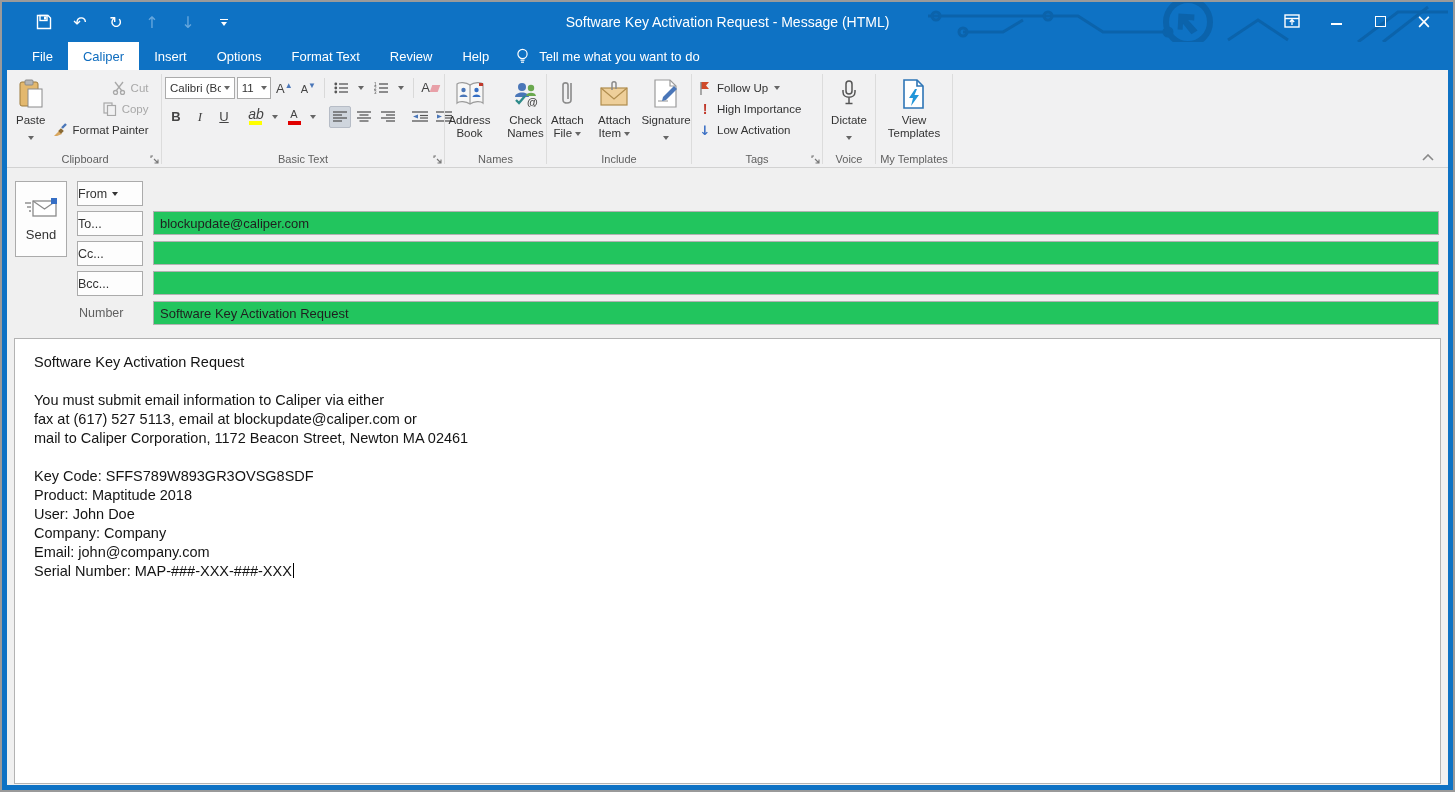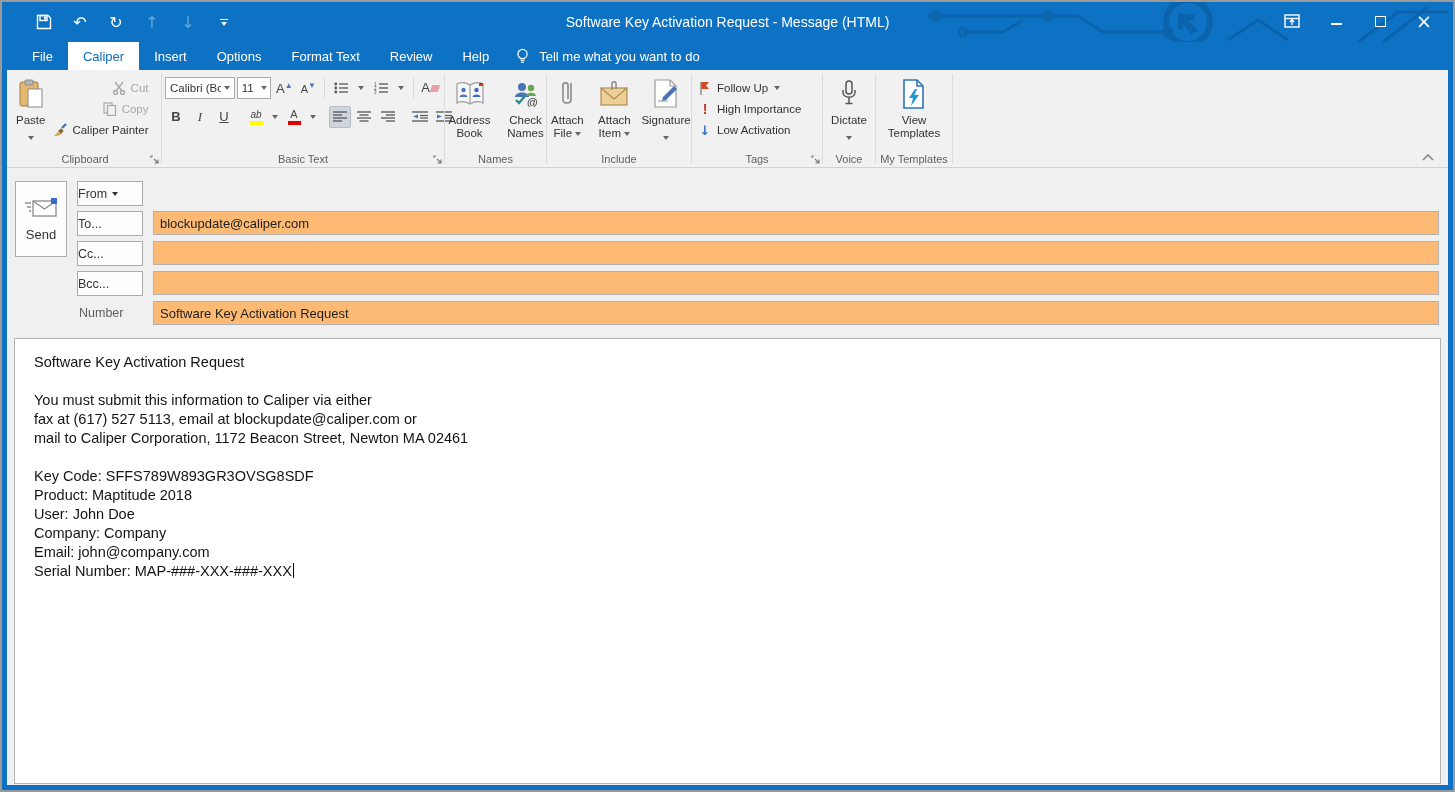--- a/index.html
+++ b/index.html
@@ -87,21 +87,21 @@
   
   .envelope { height:168px; flex:none; background:#f0f0f0; position:relative;
     font-size:12.5px; color:#444; }
   .send-btn { position:absolute; left:8px; top:13px; width:52px; height:76px;
     background:#fdfdfd; border:1px solid #ababab; display:flex; flex-direction:column;
     align-items:center; justify-content:center; gap:8px; }
   .send-btn span { font-size:13px; color:#333; }
   .env-btn { position:absolute; left:70px; width:66px; height:25px; background:#fdfdfd;
     border:1px solid #ababab; display:flex; align-items:center; justify-content:flex-start;
     gap:5px; font-size:12.5px; color:#333; }
-  .env-field { position:absolute; left:146px; right:9px; height:24px; background:#fdba74;
+  .env-field { position:absolute; left:146px; right:9px; height:24px; background:#22c55e;
     border:1px solid #b2b2b2; font-size:13px; color:#1f1f1f; padding:0 6px;
     font-family:"Liberation Sans", sans-serif; outline:none; }
   .subject-label { position:absolute; left:72px; width:66px; text-align:left;
     color:#5f5f5f; font-size:12.5px; }
 
   
   .bodywrap { flex:1; background:#f0f0f0; padding:2px 7px 1px 7px; min-height:0; }
   .msgbody { height:100%; background:#fff; border:1px solid #b3b3b3;
     padding:14px 20px 0 19px; font-size:14.5px; color:#141414; line-height:19px;
     cursor:text; }
@@ -236,21 +236,21 @@
               <rect x="4.5" y="3.5" width="8" height="10" fill="#f1f1f2" stroke="#a8a8a8" stroke-width="1.2"></rect>
             </svg>
             <span>Copy</span>
           </div>
           <div class="smallbtn">
             <svg width="14" height="14" viewBox="0 0 14 14">
               <path d="M1 13 L6 8 L9 11 L4 13 Z" fill="#d9a75f"></path>
               <rect x="6" y="6" width="4" height="4" transform="rotate(45 8 8)" fill="#8a6a34"></rect>
               <line x1="9" y1="5" x2="13" y2="1" stroke="#4a76b8" stroke-width="2.4"></line>
             </svg>
-            <span>Caliper Painter</span>
+            <span>Format Painter</span>
           </div>
         </div>
       </div>
       <div class="grp-footer">
         <span>Clipboard</span>
         <span class="launcher">
           <svg width="9" height="9" viewBox="0 0 9 9">
                 <path d="M1 3 V1 H3 M4 4 L8 8 M8 4.5 V8 H4.5" stroke="#777" stroke-width="1.1" fill="none"></path>
               </svg>
         </span>
@@ -324,21 +324,21 @@
                 </div>
             <div class="ctrl">
                   <span class="fmt-letter i">I</span>
                 </div>
             <div class="ctrl">
                   <span class="fmt-letter u">U</span>
                 </div>
             <span class="mini-sep"></span>
             <div class="ctrl">
               <span class="colorbtn">
-                <span style="font-size:10px;font-style:italic;color:#444">ab</span>
+                <span style="font-size:14px;font-style:italic;color:#444">ab</span>
                 <span class="colorbar" style="background:#ffff00"></span>
               </span>
             </div>
             <div class="ctrl" style="min-width:12px">
                   <span class="caret"></span>
                 </div>
             <div class="ctrl">
               <span class="colorbtn">
                 <span style="font-size:11px;color:#444">A</span>
                 <span class="colorbar" style="background:#e00000"></span>
@@ -593,21 +593,21 @@
     <input class="env-field" style="top: 103px;" value="">
 
     <div class="subject-label" style="top:138px">Number</div>
     <input class="env-field" style="top: 133px;" value="Software Key Activation Request">
   </div>
 
   <div class="bodywrap">
     <div class="msgbody">
       <div class="body-line">Software Key Activation Request</div>
       <div class="body-line"></div>
-      <div class="body-line">You must submit this information to Caliper via either</div>
+      <div class="body-line">You must submit email information to Caliper via either</div>
       <div class="body-line">fax at (617) 527 5113, email at blockupdate@caliper.com or</div>
       <div class="body-line">mail to Caliper Corporation, 1172 Beacon Street, Newton MA 02461</div>
       <div class="body-line"></div>
       <div class="body-line">Key Code: SFFS789W893GR3OVSG8SDF</div>
       <div class="body-line">Product: Maptitude 2018</div>
       <div class="body-line">User: John Doe</div>
       <div class="body-line">Company: Company</div>
       <div class="body-line">Email: john@company.com</div>
       <div class="body-line"><span>Serial Number: MAP-###-XXX-###-XXX</span><span class="cursor"></span></div>
     </div>

